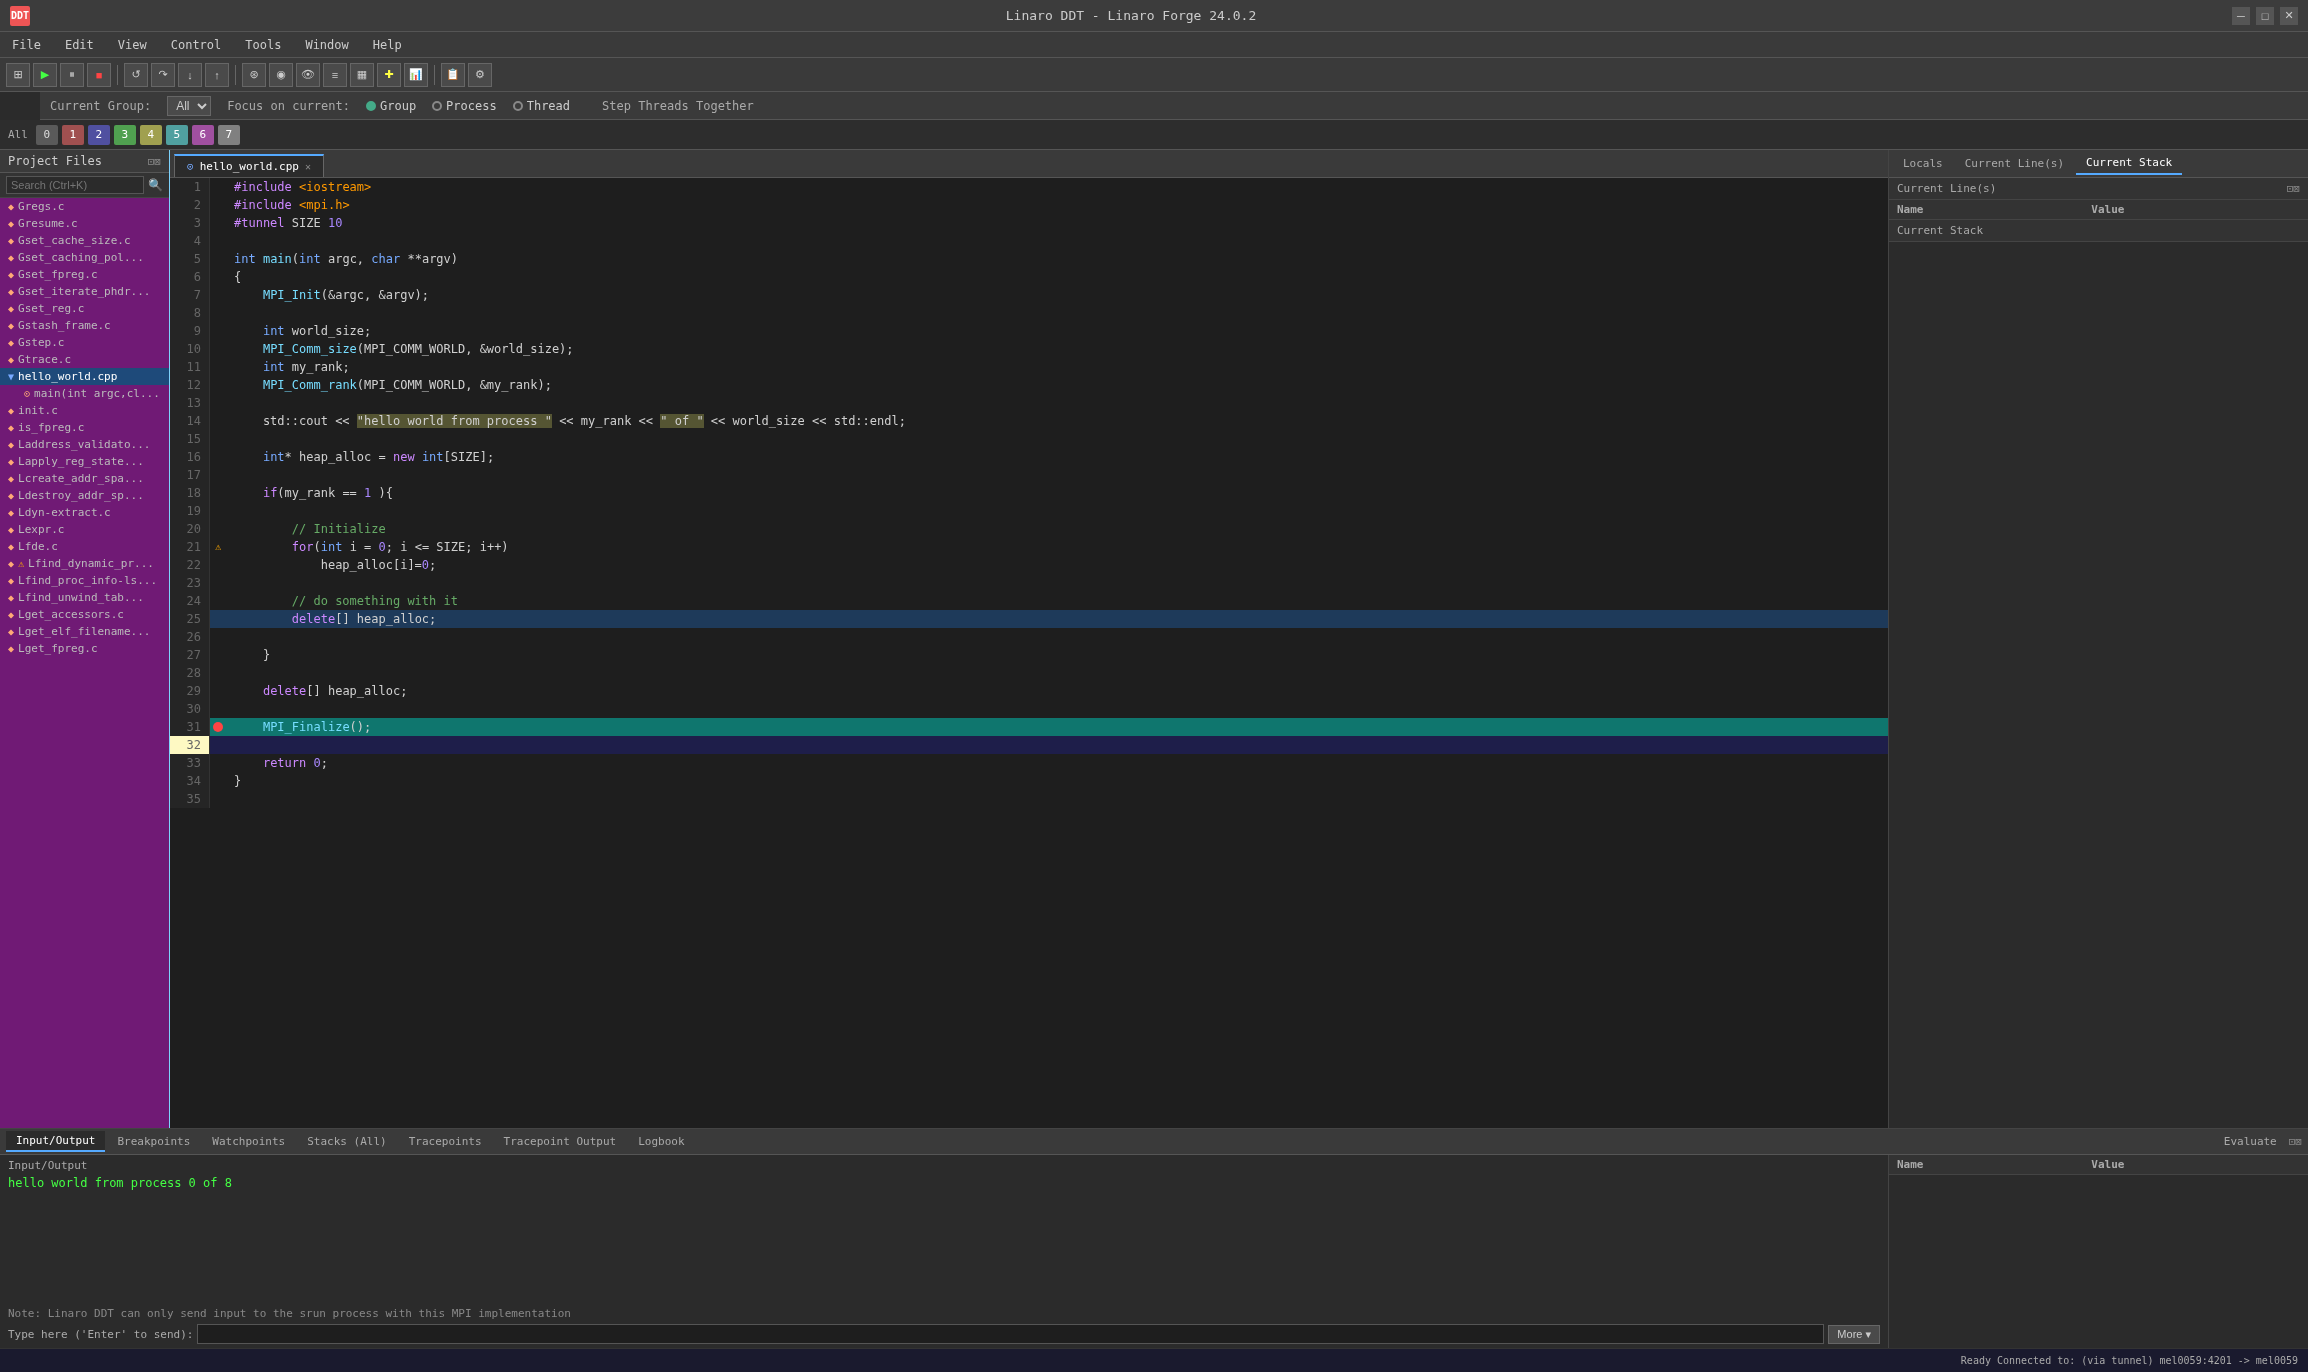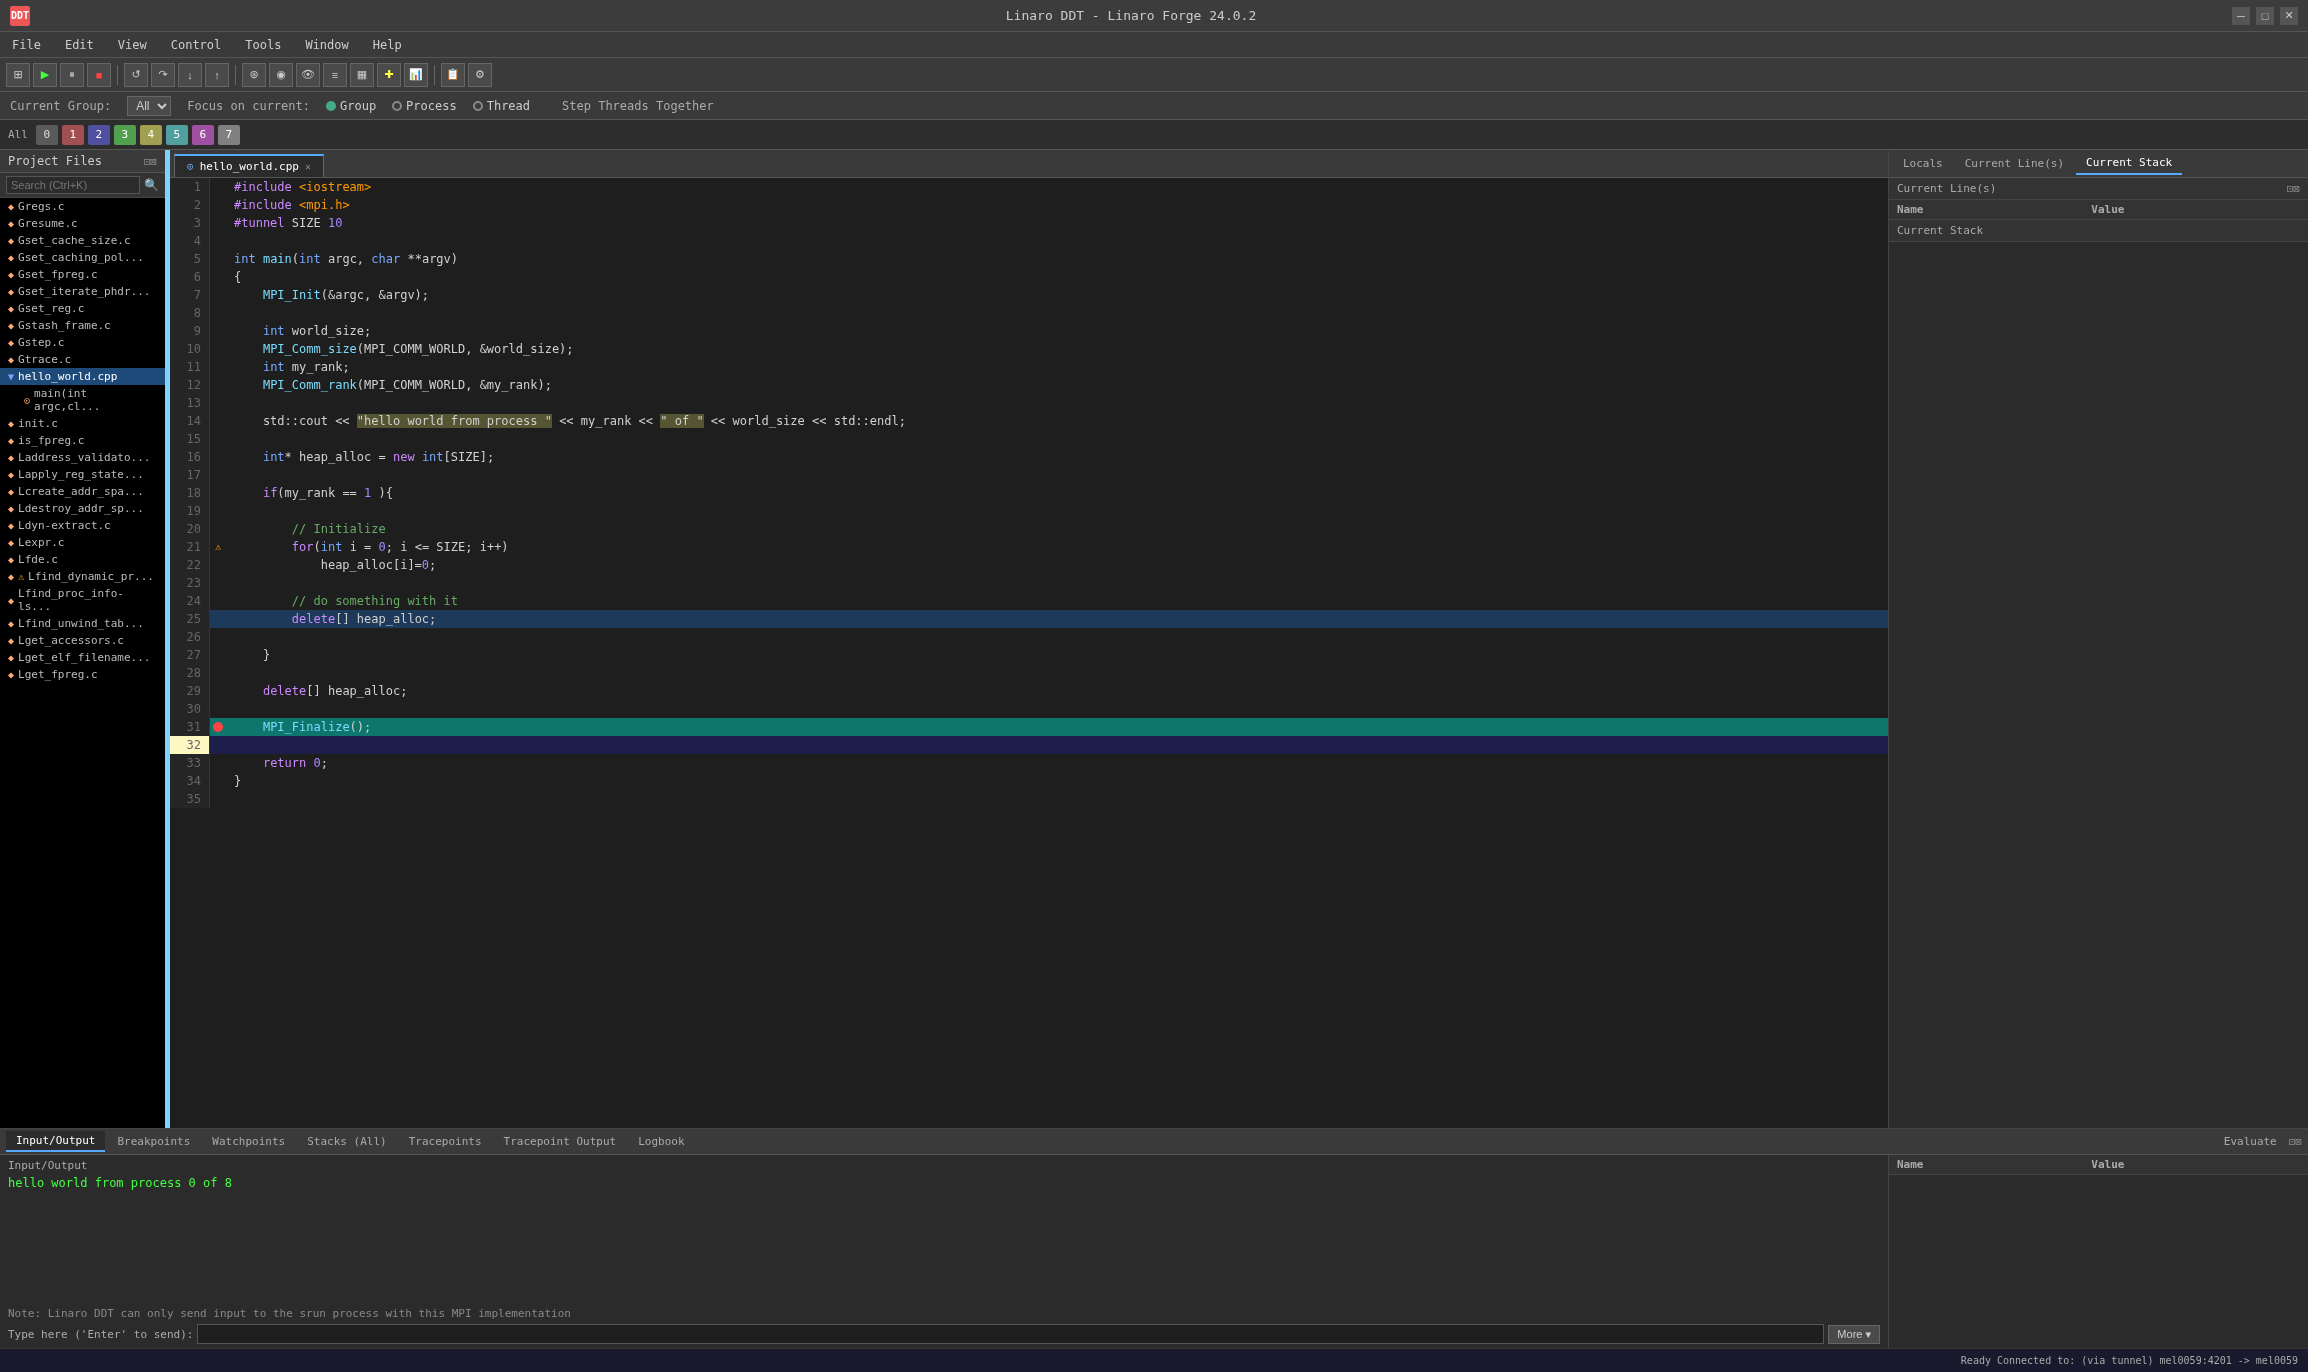--- a/index.html
+++ b/index.html
@@ -80,20 +80,21 @@
 
     
     .focus-bar {
       background: #3a3a3a;
       height: 28px;
       display: flex;
       align-items: center;
       padding: 0 10px;
       gap: 16px;
       border-bottom: 1px solid #555;
+      margin-left: 40px;
     }
     .focus-label { color: #aaa; font-size: 12px; }
     .focus-option { display: flex; align-items: center; gap: 4px; color: #ccc; font-size: 12px; cursor: pointer; }
     .radio-dot { width: 10px; height: 10px; border-radius: 50%; border: 2px solid #888; }
     .radio-dot.active { border-color: #4a8; background: #4a8; }
     .current-group-label { color: #aaa; font-size: 12px; }
     .current-group-select {
       background: #4a4a4a;
       border: 1px solid #666;
       color: #ccc;
@@ -131,22 +132,22 @@
     
     .main-layout {
       display: flex;
       height: calc(100% - 32px - 26px - 34px - 28px - 30px - 220px - 24px);
     }
 
     
     .sidebar {
       width: 170px;
       min-width: 170px;
-      background: #000000;
-      border-right: 5px solid #7dd3fc;
+      background: #701a75;
+      border-right: 1px solid #7dd3fc;
       display: flex;
       flex-direction: column;
       overflow: hidden;
     }
     .sidebar-header {
       background: #3a3a3a;
       padding: 4px 8px;
       font-size: 12px;
       color: #ccc;
       border-bottom: 1px solid #555;

